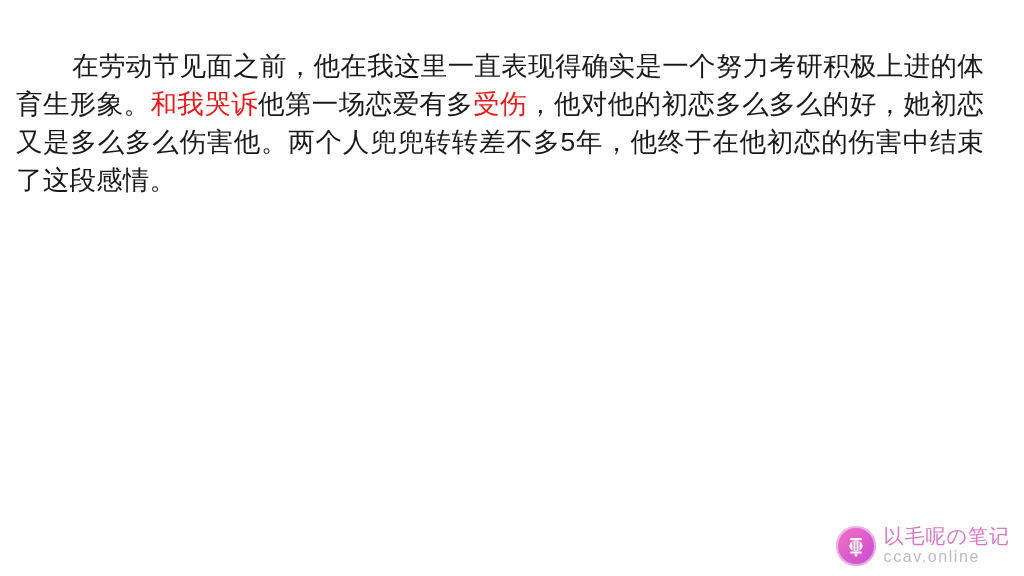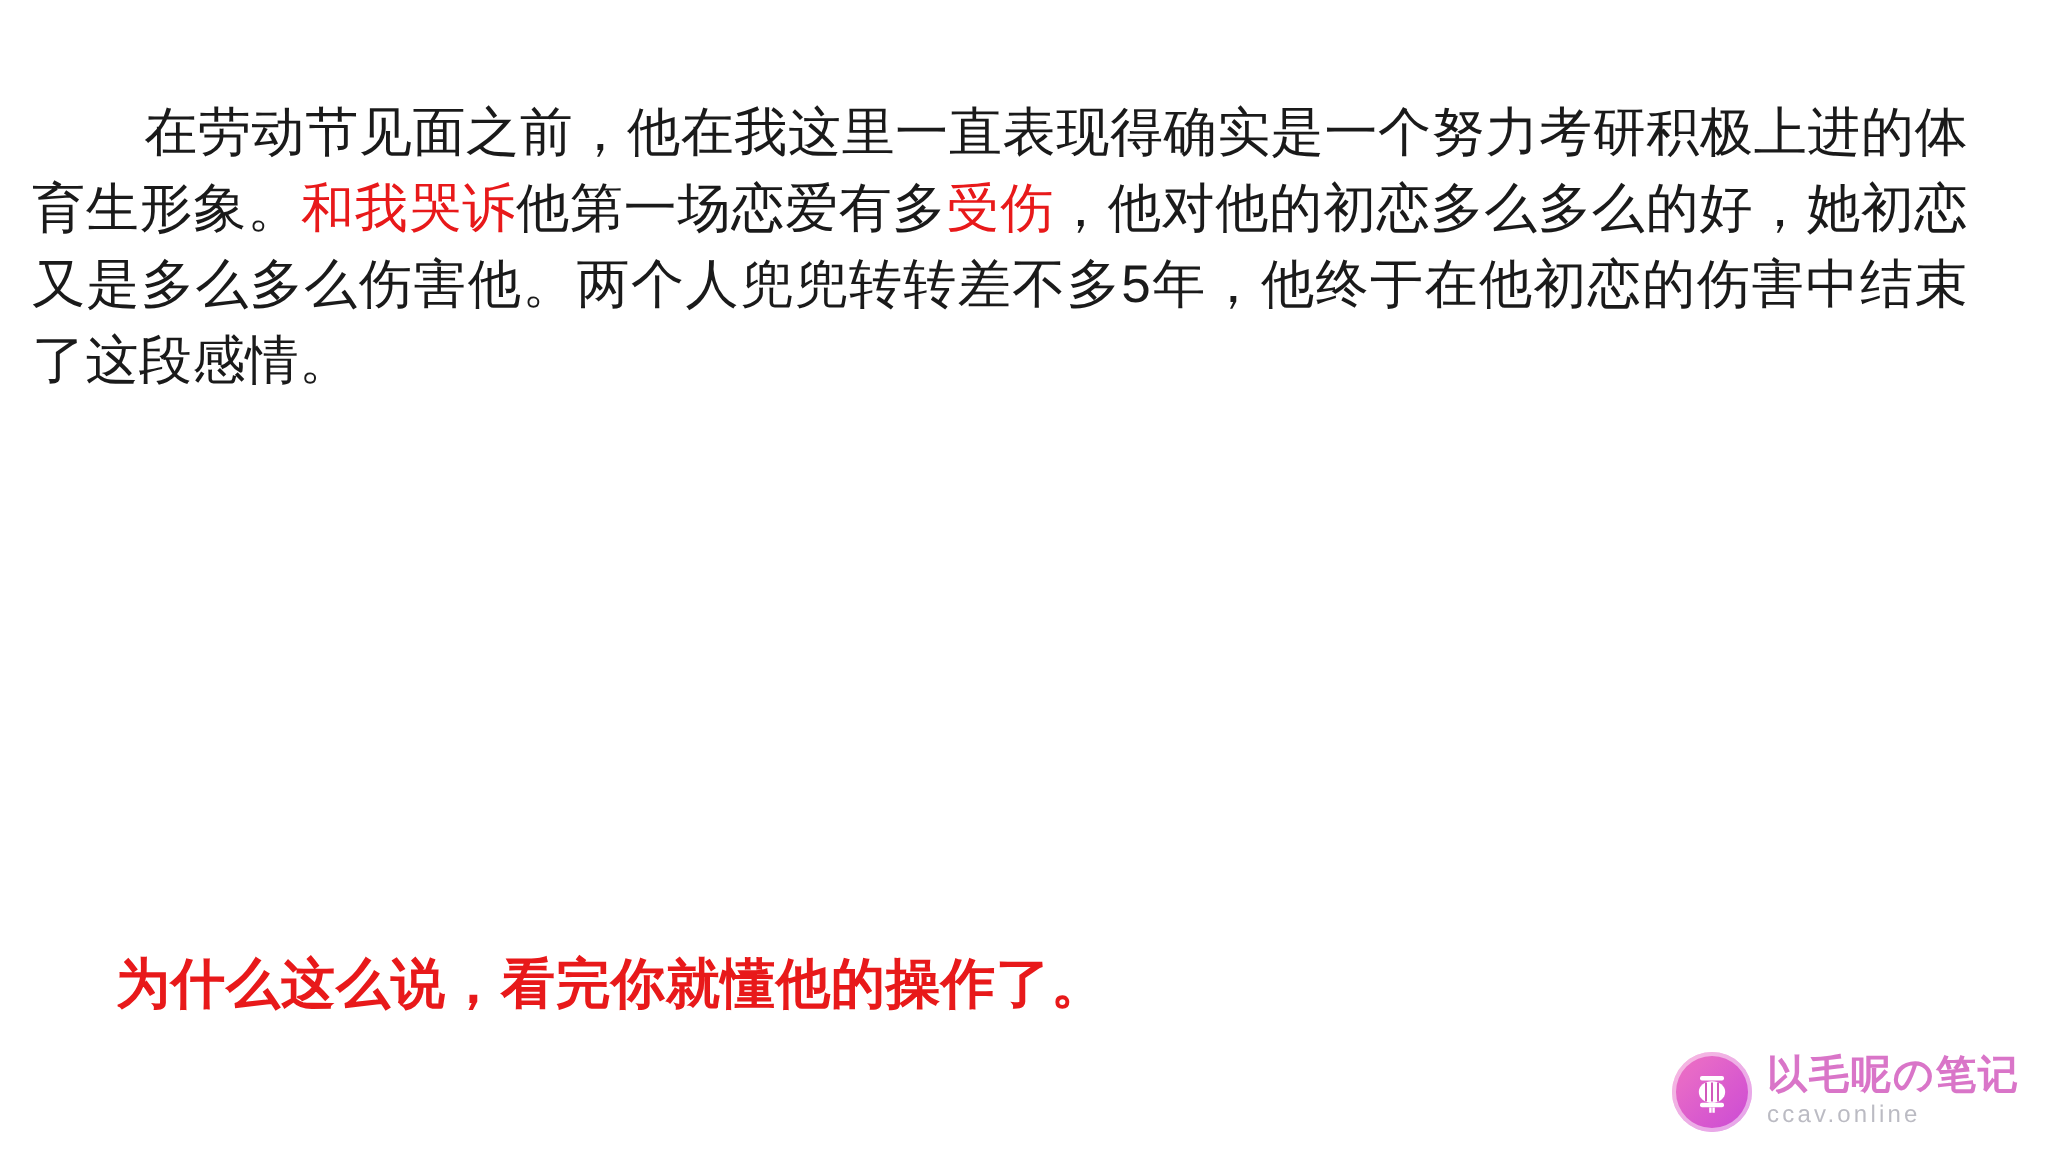--- a/index.html
+++ b/index.html
@@ -83,45 +83,44 @@
   .wm-badge svg {
     display: block;
   }
   .wm-text {
     display: flex;
     flex-direction: column;
     line-height: 1.05;
   }
   .wm-title {
     font-size: 20px;
-    font-weight: 700;
+    font-weight: 400;
     color: #d86ec6;
     letter-spacing: 1px;
     text-shadow: 0 1px 0 rgba(255,255,255,0.8);
   }
   .wm-sub {
-    font-size: 12px;
+    font-size: 16px;
     color: #b8b8c0;
     letter-spacing: 1.6px;
     margin-top: 2px;
   }
 </style>
 </head>
 <body>
 
 <div class="page">
 
   <div class="content">
 
     <p class="para"><span class="indent"></span><span>在劳动节见面之前，他在我这里一直表现得确实是一个努力考研积极上进的体育生形象。</span><span class="red">和我哭诉</span><span>他第一场恋爱有多</span><span class="red">受伤</span><span>，他对他的初恋多么多么的好，她初恋又是多么多么伤害他。两个人兜兜转转差不多5年，他终于在他初恋的伤害中结束了这段感情。</span></p>
 
 
   </div>
 
-  <div class="headline">为什么这么说，看完你就懂他的操作了。</div>
 
   <div class="watermark">
     <div class="wm-badge">
       <svg width="24" height="24" viewBox="0 0 24 24" aria-hidden="true">
         <rect x="6" y="4" width="12" height="2.2" rx="1" fill="#ffffff"></rect>
         <ellipse cx="12" cy="12" rx="6.6" ry="5.4" fill="#ffffff"></ellipse>
         <path d="M9 7.2 L9 16.8 M12 7.2 L12 16.8 M15 7.2 L15 16.8" stroke="#d050b8" stroke-width="1" fill="none"></path>
         <rect x="6" y="17.4" width="12" height="2.2" rx="1" fill="#ffffff"></rect>
         <path d="M11.2 19.8 L11.2 22.4 M12.8 19.8 L12.8 22.4" stroke="#ffffff" stroke-width="1.2"></path>
       </svg>

